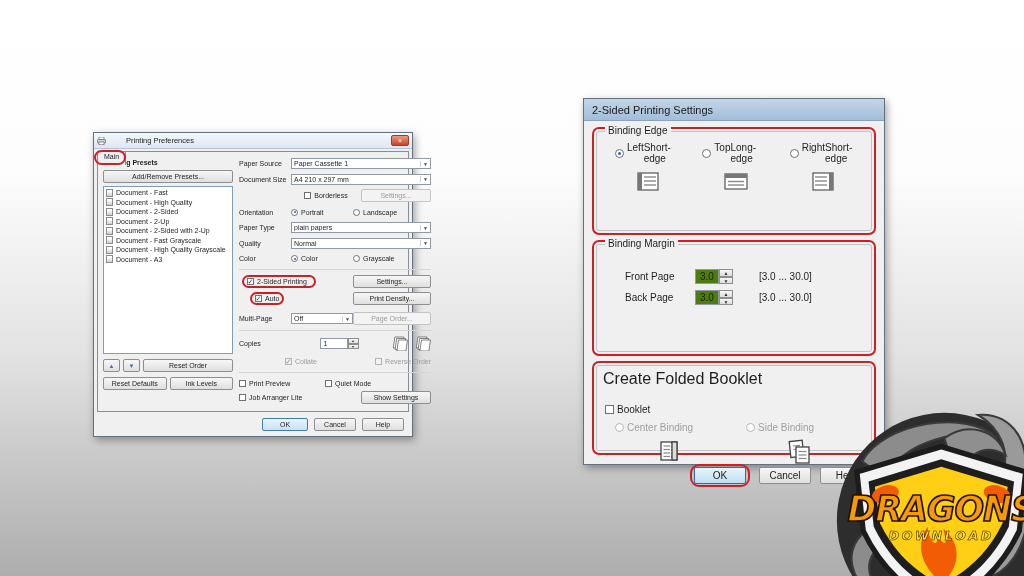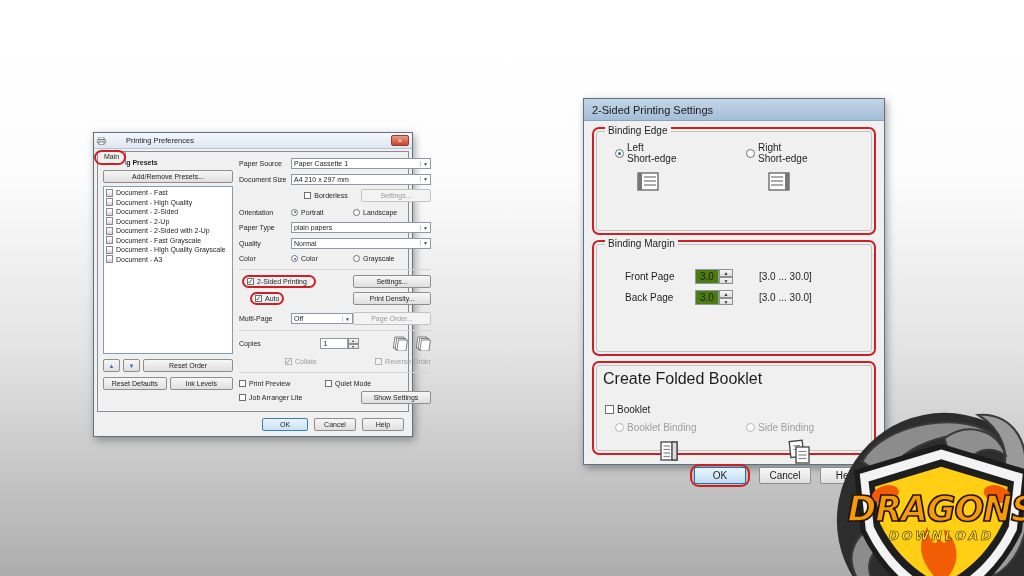--- a/index.html
+++ b/index.html
@@ -73,21 +73,21 @@
   .tsd { left:583px; top:98px; width:302px; height:367px; font-size:10px; color:#1e1e1e; }
   .tsd-titlebar { height:22px; display:flex; align-items:center; padding:0 8px;
     background:linear-gradient(#c3d6e8,#a3bdd8); border-bottom:1px solid #8aa3bd; font-size:11px; color:#1b1b1b; }
   .tsd-body { padding:6px 8px 0 8px; }
   .redbox { border:2px solid #cc2026; border-radius:7px; padding:2px; margin-bottom:5px; }
   .groupbox { position:relative; border:1px solid #c2c2c2; border-radius:3px; padding:8px 6px 4px 6px; }
   .gb-label { position:absolute; top:-7px; left:8px; background:#f0f0f0; padding:0 3px; font-size:10px; }
   .gb-inner-label { font-size:16px; }
   .be-opts { display:flex; margin-top:2px; }
   .be-opt { flex:1; display:flex; flex-direction:column; align-items:flex-start; padding-left:12px; }
-  .be-lbl2 { display:flex; flex-direction:column; line-height:11px; }
+  .be-lbl2 { display:flex; line-height:11px; }
   .be-ico { margin:8px 0 4px 22px; }
   .rdot9 { width:9px; height:9px; }
   .radio.sel .rdot.rdot9::after { inset:2px; }
   .bm-row { display:flex; align-items:center; margin:6px 0 0 22px; }
   .bm-lbl { width:70px; }
   .spin2 { display:inline-flex; height:15px; }
   .spin2 .sval { width:24px; border:1px solid #8e99a5; background:#4d7c0f; display:flex; align-items:center; padding-left:4px; }
   .spin2 .sbtns { display:flex; flex-direction:column; }
   .spin2 .sb { width:14px; height:7.5px; border:1px solid #8e8e8e; background:linear-gradient(#f7f7f7,#ddd);
     font-size:5px; line-height:6px; text-align:center; color:#333; }
@@ -352,20 +352,37 @@
                   <span>Short-edge</span>
                 </span>
             </span>
             <span class="be-ico">
               <svg width="22" height="19" viewBox="0 0 22 19">
                   <rect x="1" y="1" width="20" height="17" fill="#fff" stroke="#555" stroke-width="1.2"></rect>
                   <rect x="1" y="1" width="4" height="17" fill="#777"></rect>
                   <line x1="7" y1="5" x2="19" y2="5" stroke="#888" stroke-width="1.4"></line>
                   <line x1="7" y1="9" x2="19" y2="9" stroke="#888" stroke-width="1.4"></line>
                   <line x1="7" y1="13" x2="19" y2="13" stroke="#888" stroke-width="1.4"></line>
+                </svg>
+            </span>
+          </div>
+          <div class="be-opt">
+            <span class="radio">
+              <span class="rdot rdot9"></span>
+              <span class="be-lbl2">
+                  <span>Top</span>
+                  <span>Long-edge</span>
+                </span>
+            </span>
+            <span class="be-ico">
+              <svg width="24" height="19" viewBox="0 0 24 19">
+                  <rect x="1" y="2" width="22" height="15" fill="#fff" stroke="#555" stroke-width="1.2"></rect>
+                  <rect x="1" y="2" width="22" height="4" fill="#777"></rect>
+                  <line x1="4" y1="9.5" x2="20" y2="9.5" stroke="#888" stroke-width="1.4"></line>
+                  <line x1="4" y1="13" x2="20" y2="13" stroke="#888" stroke-width="1.4"></line>
                 </svg>
             </span>
           </div>
           <div class="be-opt">
             <span class="radio">
               <span class="rdot rdot9"></span>
               <span class="be-lbl2">
                   <span>Right</span>
                   <span>Short-edge</span>
                 </span>
@@ -417,21 +434,21 @@
         <div class="gb-inner-label">Create Folded Booklet</div>
         <div class="cfb-booklet">
           <span class="cb">
               <span class="cbbox cbbox9"></span>
               <span class="cbl">Booklet</span>
             </span>
         </div>
         <div class="cfb-radios">
           <span class="radio dis" style="padding-left:12px">
               <span class="rdot rdot9"></span>
-              <span class="rlbl">Booklet Binding</span>
+              <span class="rlbl">Center Binding</span>
             </span>
           <span class="radio dis" style="padding-left:12px">
               <span class="rdot rdot9"></span>
               <span class="rlbl">Side Binding</span>
             </span>
         </div>
         <div class="cfb-icons">
           <div>
               <span>
             <svg width="24" height="24" viewBox="0 0 24 24">

